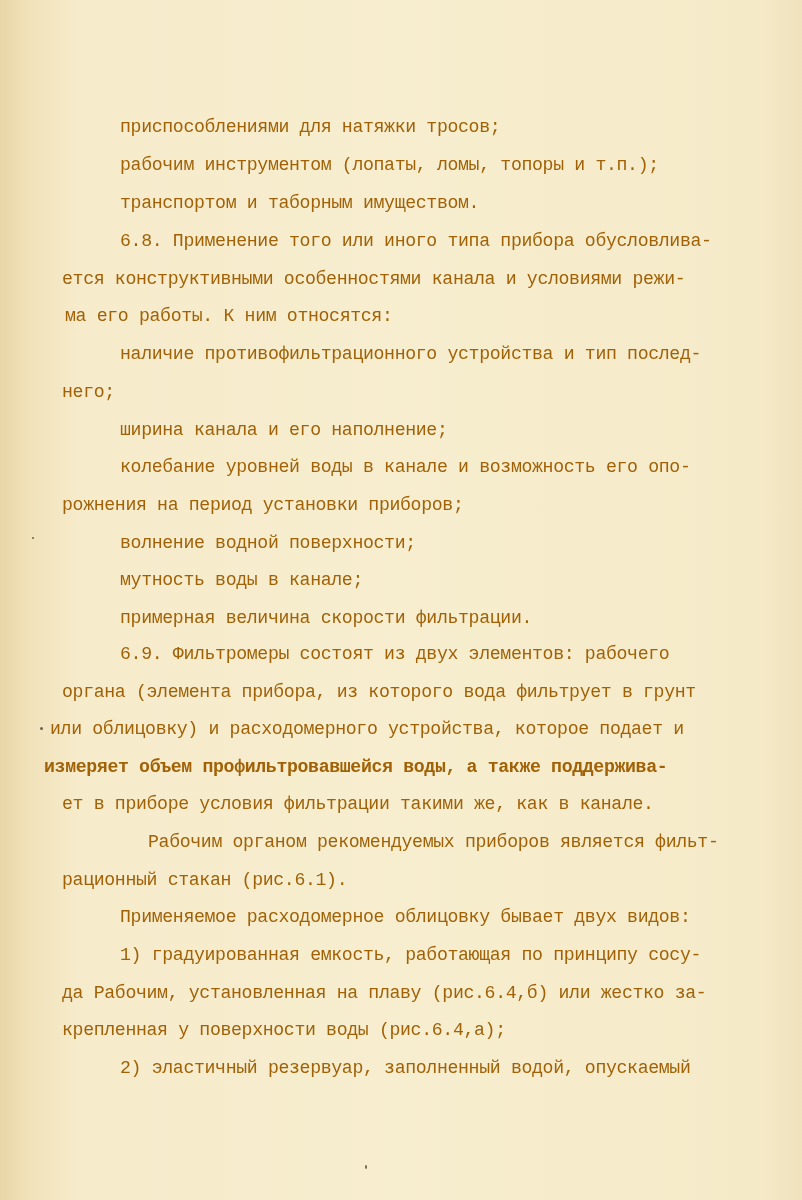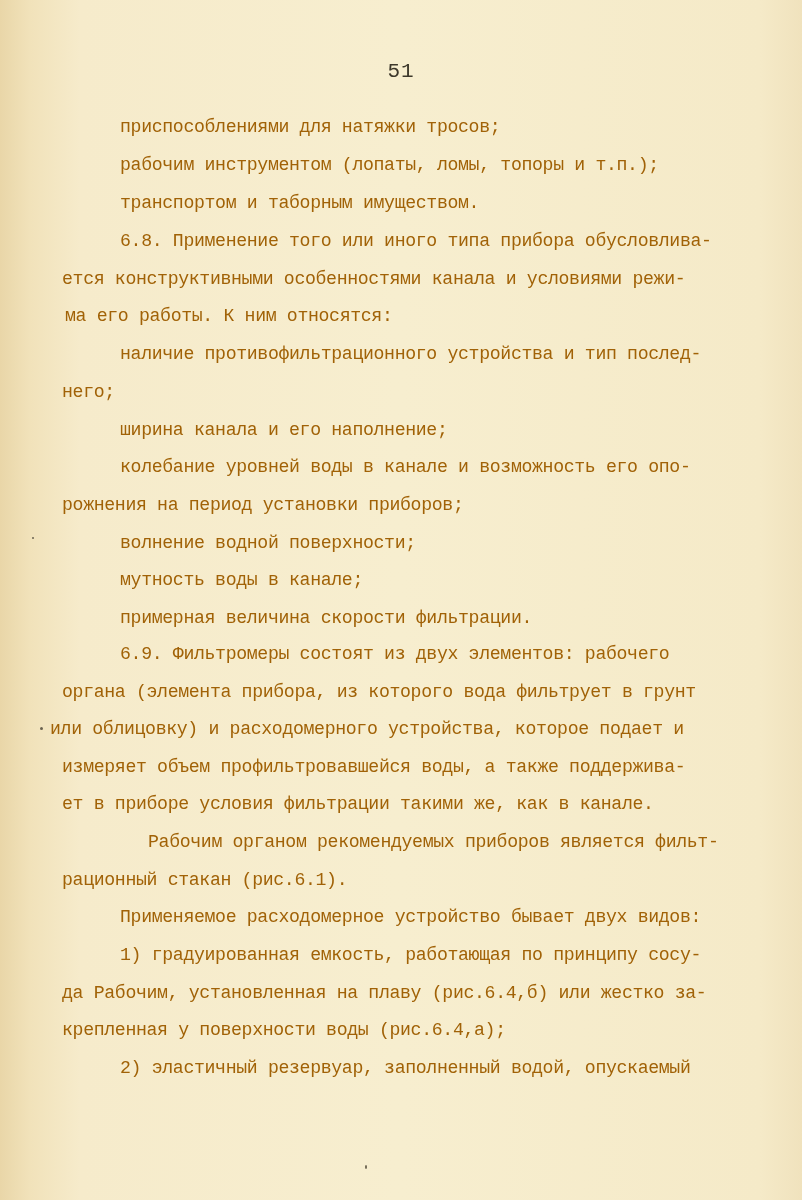--- a/index.html
+++ b/index.html
@@ -44,45 +44,44 @@
     width: 3px;
     height: 3px;
     border-radius: 50%;
     background: #6b6350;
   }
 </style>
 </head>
 <body>
 
 <div class="page">
-  <div class="page-number">51</div>
 
   <div id="lines">
     <div class="line" style="left: 120px; top: 117px;">приспособлениями для натяжки тросов;</div>
     <div class="line" style="left: 120px; top: 155px;">рабочим инструментом (лопаты, ломы, топоры и т.п.);</div>
     <div class="line" style="left: 120px; top: 193px;">транспортом и таборным имуществом.</div>
     <div class="line" style="left: 120px; top: 231px;">6.8. Применение того или иного типа прибора обусловлива-</div>
     <div class="line" style="left: 62px; top: 269px;">ется конструктивными особенностями канала и условиями режи-</div>
     <div class="line" style="left: 65px; top: 306px;">ма его работы. К ним относятся:</div>
     <div class="line" style="left: 120px; top: 344px;">наличие противофильтрационного устройства и тип послед-</div>
     <div class="line" style="left: 62px; top: 382px;">него;</div>
     <div class="line" style="left: 120px; top: 420px;">ширина канала и его наполнение;</div>
     <div class="line" style="left: 120px; top: 457px;">колебание уровней воды в канале и возможность его опо-</div>
     <div class="line" style="left: 62px; top: 495px;">рожнения на период установки приборов;</div>
     <div class="line" style="left: 120px; top: 533px;">волнение водной поверхности;</div>
     <div class="line" style="left: 120px; top: 570px;">мутность воды в канале;</div>
     <div class="line" style="left: 120px; top: 608px;">примерная величина скорости фильтрации.</div>
     <div class="line" style="left: 120px; top: 644px;">6.9. Фильтромеры состоят из двух элементов: рабочего</div>
     <div class="line" style="left: 62px; top: 682px;">органа (элемента прибора, из которого вода фильтрует в грунт</div>
     <div class="line" style="left: 50px; top: 719px;">или облицовку) и расходомерного устройства, которое подает и</div>
-    <div class="line" style="left: 62px; top: 757px;">измеряет объем профильтровавшейся воды, а также поддержива-</div>
+    <div class="line" style="left: 44px; top: 757px; font-weight: bold;">измеряет объем профильтровавшейся воды, а также поддержива-</div>
     <div class="line" style="left: 62px; top: 794px;">ет в приборе условия фильтрации такими же, как в канале.</div>
     <div class="line" style="left: 120px; top: 832px; margin-left: 28px;">Рабочим органом рекомендуемых приборов является фильт-</div>
     <div class="line" style="left: 62px; top: 870px;">рационный стакан (рис.6.1).</div>
-    <div class="line" style="left: 120px; top: 907px;">Применяемое расходомерное устройство бывает двух видов:</div>
+    <div class="line" style="left: 120px; top: 907px;">Применяемое расходомерное облицовку бывает двух видов:</div>
     <div class="line" style="left: 120px; top: 945px;">1) градуированная емкость, работающая по принципу сосу-</div>
     <div class="line" style="left: 62px; top: 983px;">да Рабочим, установленная на плаву (рис.6.4,б) или жестко за-</div>
     <div class="line" style="left: 62px; top: 1020px;">крепленная у поверхности воды (рис.6.4,а);</div>
     <div class="line" style="left: 120px; top: 1058px;">2) эластичный резервуар, заполненный водой, опускаемый</div>
   </div>
 
   <span class="dot" style="left:40px; top:727px;"></span>
   <span class="dot" style="left:32px; top:537px; width:2px; height:2px;"></span>
   <span class="dot" style="left:365px; top:1165px; width:2px; height:4px;"></span>
 </div>

